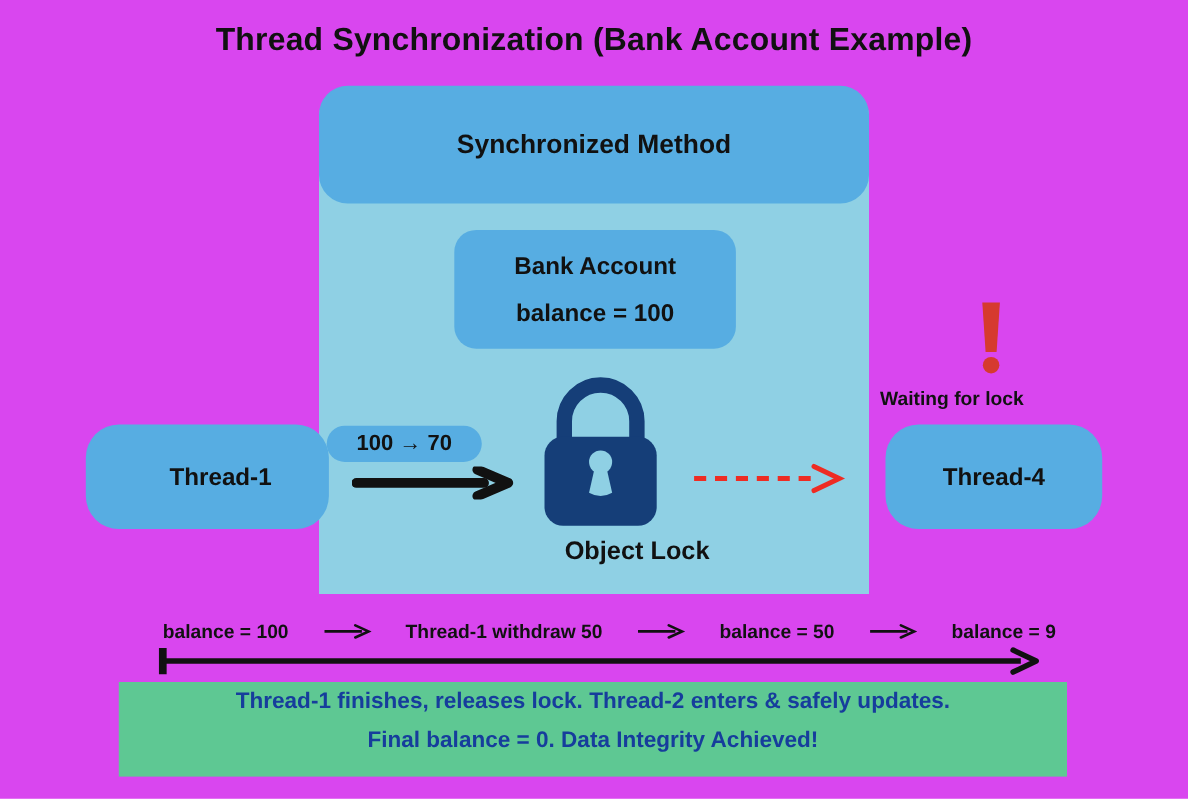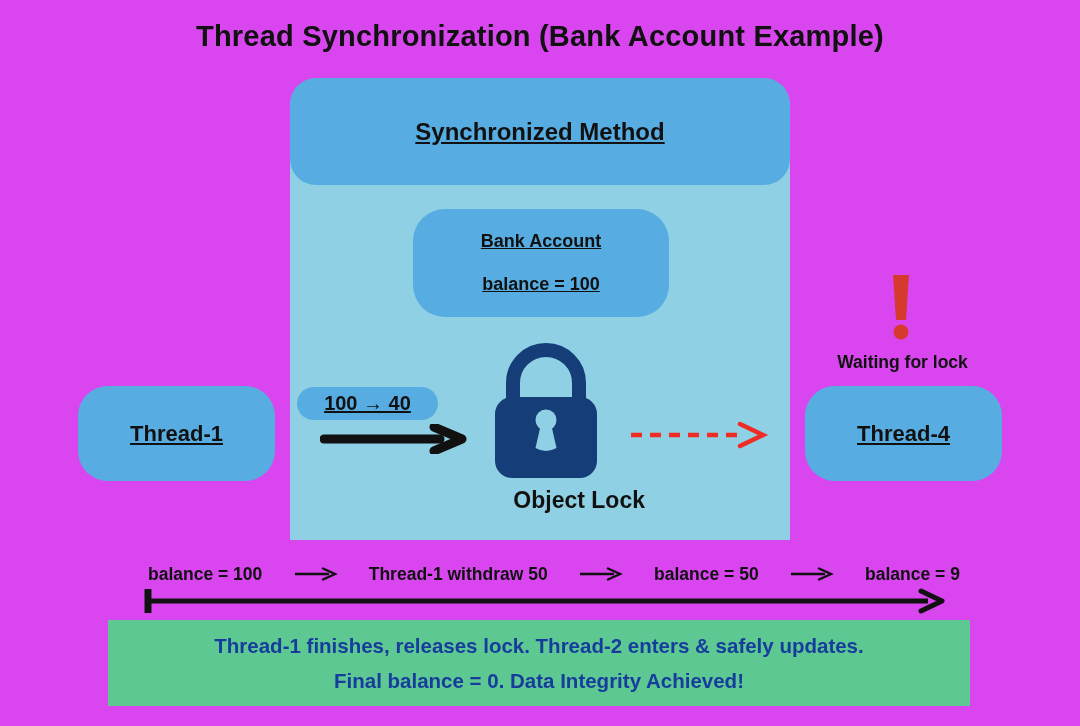--- a/index.html
+++ b/index.html
@@ -20,63 +20,63 @@
   }
   .section{
     left:290px;top:80px;width:500px;height:460px;
     background:#8fd0e4;
     border-radius:26px 26px 0 0;
   }
   .blue-box{
     background:#57ade2;
     display:flex;flex-direction:column;
     align-items:center;justify-content:center;
-    font-weight:700;text-align:center;text-decoration:underline;
+    font-weight:700;text-align:center;
   }
   .header-box{
     left:290px;top:78px;width:500px;height:107px;
     border-radius:26px;
     font-size:24px;line-height:43px;
   }
   .bank-box{
     left:413px;top:209px;width:256px;height:108px;
-    border-radius:32px;
-    font-size:18px;line-height:43px;
+    border-radius:20px;
+    font-size:22px;line-height:43px;
   }
   .thread-box{
     width:197px;height:95px;
     border-radius:30px;
     font-size:22px;
   }
-  .thread1{left:78px;top:386px;}
+  .thread1{left:78px;top:386px;padding-left:24px;}
   .thread2{left:805px;top:386px;}
   .pill{
     left:297px;top:387px;width:141px;height:33px;
     border-radius:17px;
     font-size:20px;
   }
   .lock-label{
     left:445px;top:487px;width:200px;
     text-align:right;font-size:23px;font-weight:700;
   }
   .waiting-label{
     left:800px;top:352px;width:205px;
-    text-align:center;font-size:17.5px;font-weight:700;
+    font-size:17.5px;font-weight:700;
   }
   .steps-row{
     left:148px;top:562px;width:812px;height:24px;
     display:flex;align-items:center;justify-content:space-between;
     font-size:17.5px;font-weight:700;white-space:nowrap;
   }
   .summary{
     left:108px;top:620px;width:862px;height:86px;
     background:#5ec893;
     color:#163d9c;
     display:flex;flex-direction:column;
-    align-items:center;justify-content:center;
+    align-items:center;
     font-size:20.5px;font-weight:700;line-height:35px;
     text-align:center;
   }
   svg{display:block;}
 </style>
 </head>
 <body>
 
 <div class="canvas">
 
@@ -99,21 +99,21 @@
       <rect x="1" y="59" width="102" height="81" rx="17" fill="#153e78"></rect>
       <circle cx="52" cy="82" r="10.5" fill="#8fd0e4"></circle>
       <path d="M46.5 88 L41.5 110 Q52 116 62.5 110 L57.5 88 Z" fill="#8fd0e4"></path>
     </svg>
   </div>
   <div class="abs lock-label">Object Lock</div>
 
   <div class="abs blue-box thread-box thread1">
     <div>Thread-1</div>
   </div>
-  <div class="abs blue-box pill">100 → 40</div>
+  <div class="abs blue-box pill">100 → 70</div>
   <div class="abs" style="left:320px;top:424px;">
     <svg width="148" height="30" viewBox="0 0 148 30">
       <line x1="4" y1="15" x2="120" y2="15" stroke="#111" stroke-width="9" stroke-linecap="round"></line>
       <path d="M114 3 L142 15 L114 27" fill="none" stroke="#111" stroke-width="9" stroke-linecap="round" stroke-linejoin="round"></path>
     </svg>
   </div>
 
   <div class="abs" style="left:628px;top:420px;">
     <svg width="142" height="30" viewBox="0 0 142 30">
       <line x1="3" y1="15" x2="110" y2="15" stroke="#ee2c23" stroke-width="4.5" stroke-dasharray="11 8"></line>

